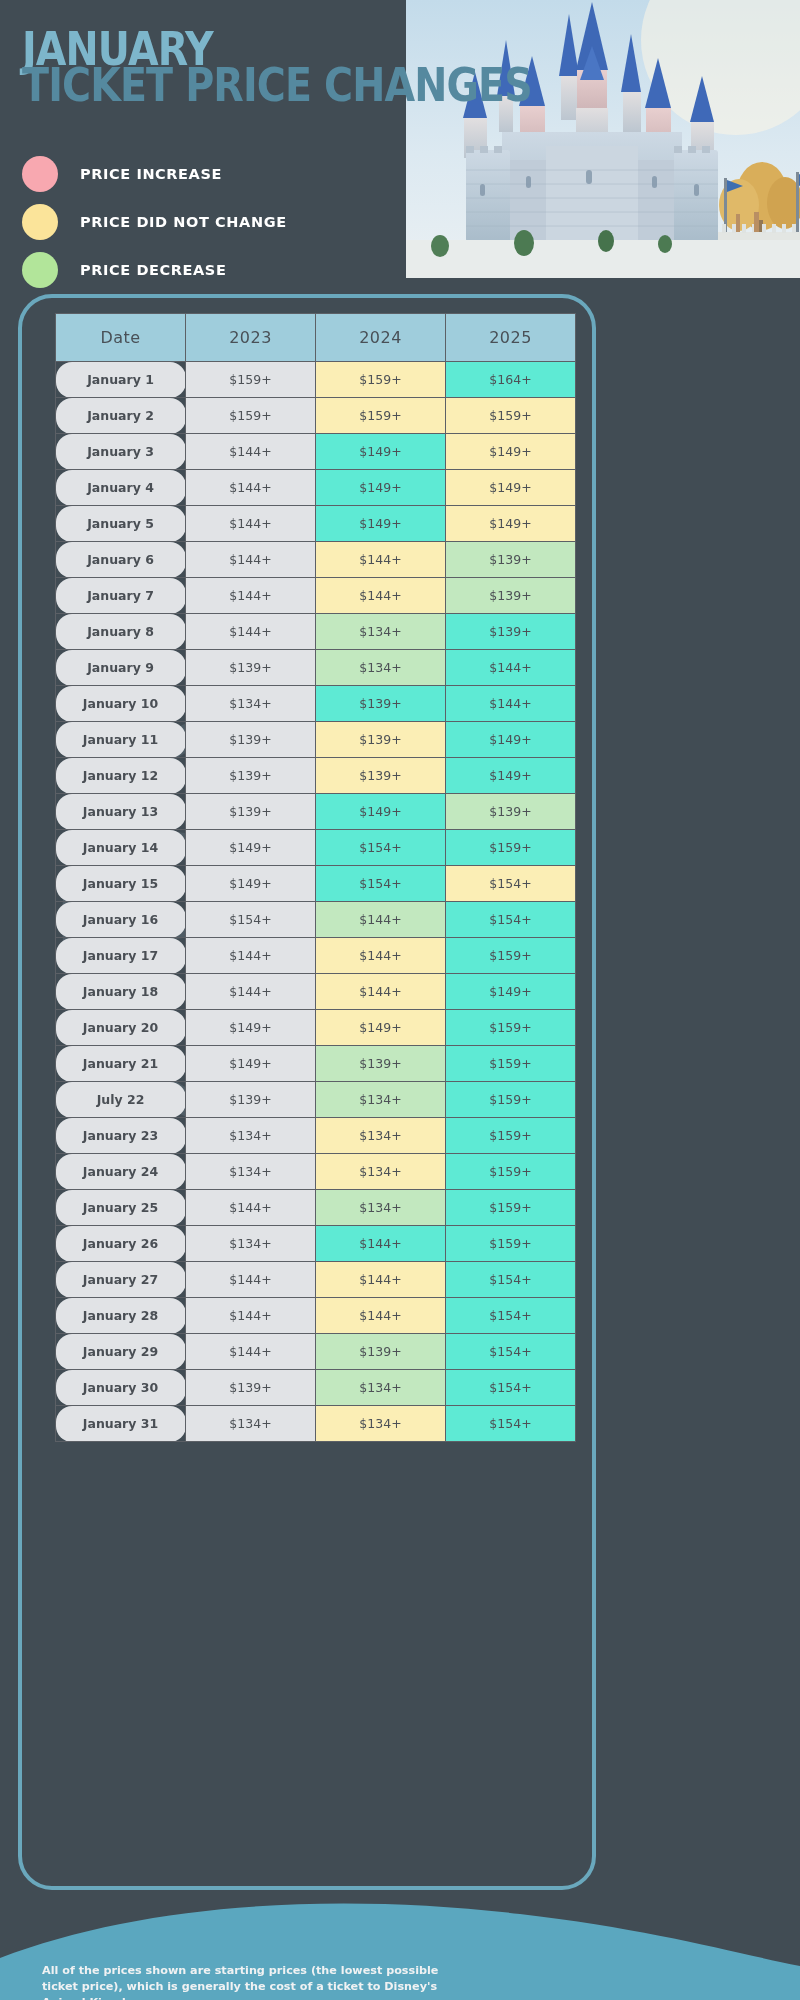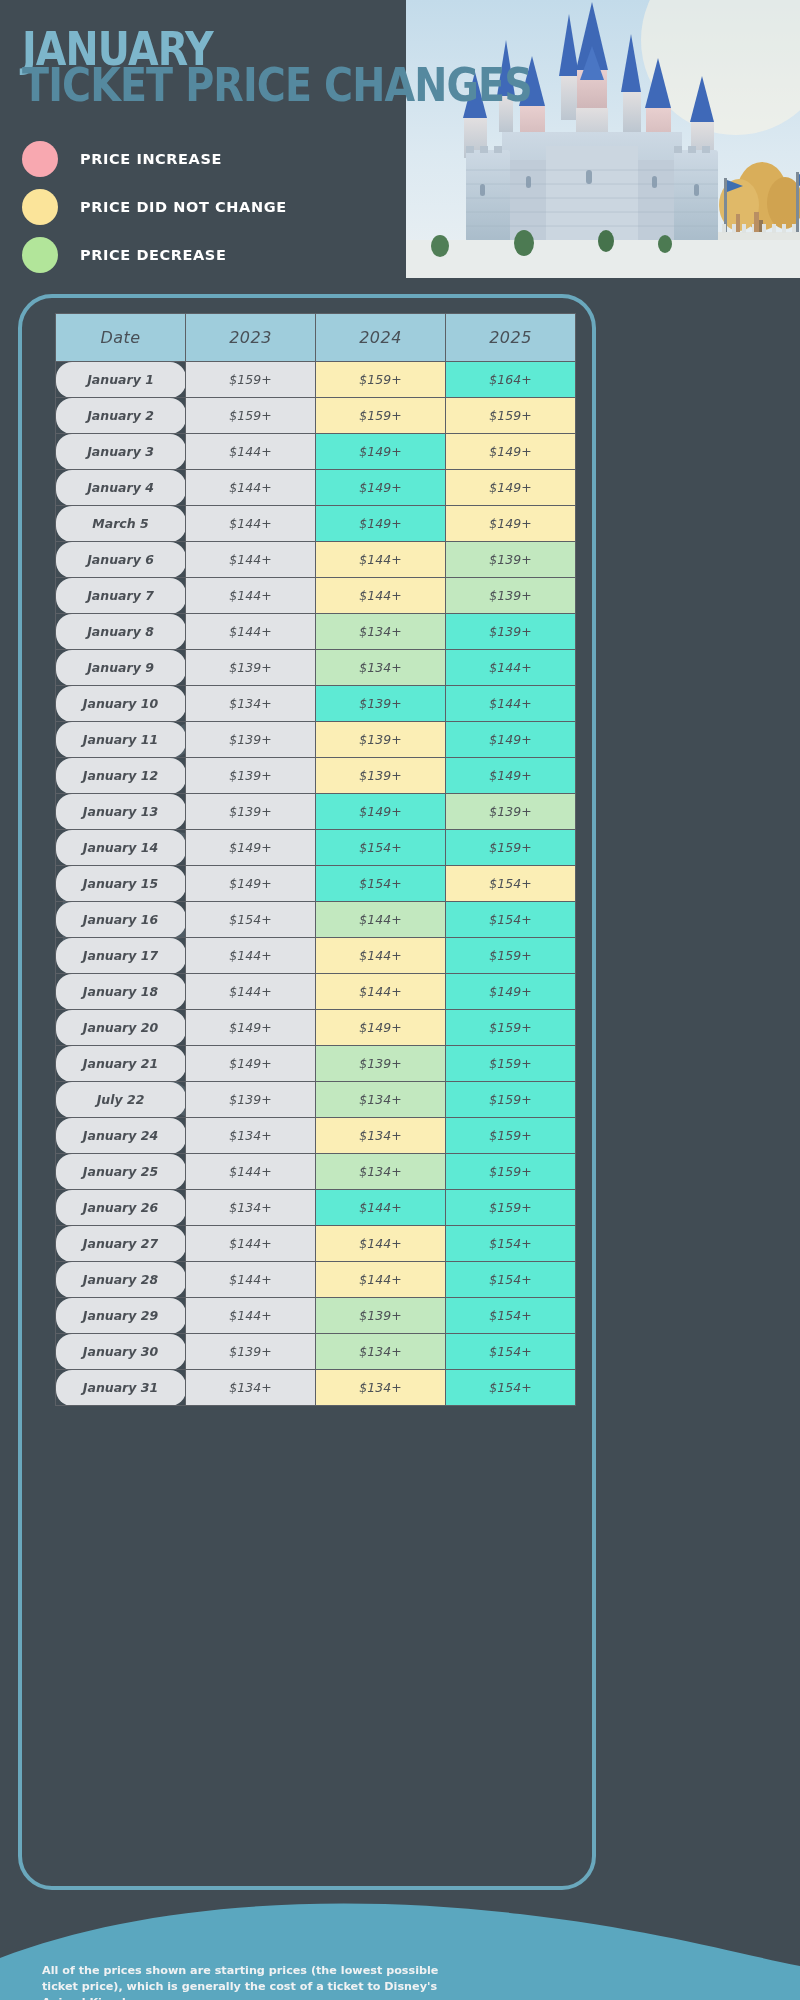--- a/index.html
+++ b/index.html
@@ -39,21 +39,21 @@
     letter-spacing: -1px;
     color: #55899f;
     line-height: 0.92;
     transform: scaleX(0.86);
     transform-origin: left center;
     margin-top: -6px;
   }
 
   .legend {
     position: absolute;
-    left: 22px; top: 135px;
+    left: 22px; top: 150px;
     z-index: 4;
   }
   .legend-row {
     display: flex;
     align-items: center;
     height: 48px;
   }
   .legend-dot {
     width: 36px; height: 36px;
     border-radius: 50%;
@@ -92,21 +92,20 @@
     border: 4px solid #6aa8bd;
     border-radius: 34px;
     z-index: 3;
     pointer-events: none;
   }
   .table-wrap {
     position: absolute;
     left: 55px; top: 313px;
     width: 520px;
     z-index: 5;
-    font-style: italic;
   }
   table {
     border-collapse: collapse;
     width: 520px;
     table-layout: fixed;
   }
   th, td {
     border: 1px solid #5c6066;
     text-align: center;
     font-family: "DejaVu Sans", sans-serif;
@@ -360,21 +359,21 @@
           <td class="inc">$149+</td>
           <td class="same">$149+</td>
         </tr>
         <tr>
           <td class="date-cell">January 4</td>
           <td class="v2023">$144+</td>
           <td class="inc">$149+</td>
           <td class="same">$149+</td>
         </tr>
         <tr>
-          <td class="date-cell">March 5</td>
+          <td class="date-cell">January 5</td>
           <td class="v2023">$144+</td>
           <td class="inc">$149+</td>
           <td class="same">$149+</td>
         </tr>
         <tr>
           <td class="date-cell">January 6</td>
           <td class="v2023">$144+</td>
           <td class="same">$144+</td>
           <td class="dec">$139+</td>
         </tr>
@@ -462,20 +461,26 @@
           <td class="dec">$139+</td>
           <td class="inc">$159+</td>
         </tr>
         <tr>
           <td class="date-cell">July 22</td>
           <td class="v2023">$139+</td>
           <td class="dec">$134+</td>
           <td class="inc">$159+</td>
         </tr>
         <tr>
+          <td class="date-cell">January 23</td>
+          <td class="v2023">$134+</td>
+          <td class="same">$134+</td>
+          <td class="inc">$159+</td>
+        </tr>
+        <tr>
           <td class="date-cell">January 24</td>
           <td class="v2023">$134+</td>
           <td class="same">$134+</td>
           <td class="inc">$159+</td>
         </tr>
         <tr>
           <td class="date-cell">January 25</td>
           <td class="v2023">$144+</td>
           <td class="dec">$134+</td>
           <td class="inc">$159+</td>

